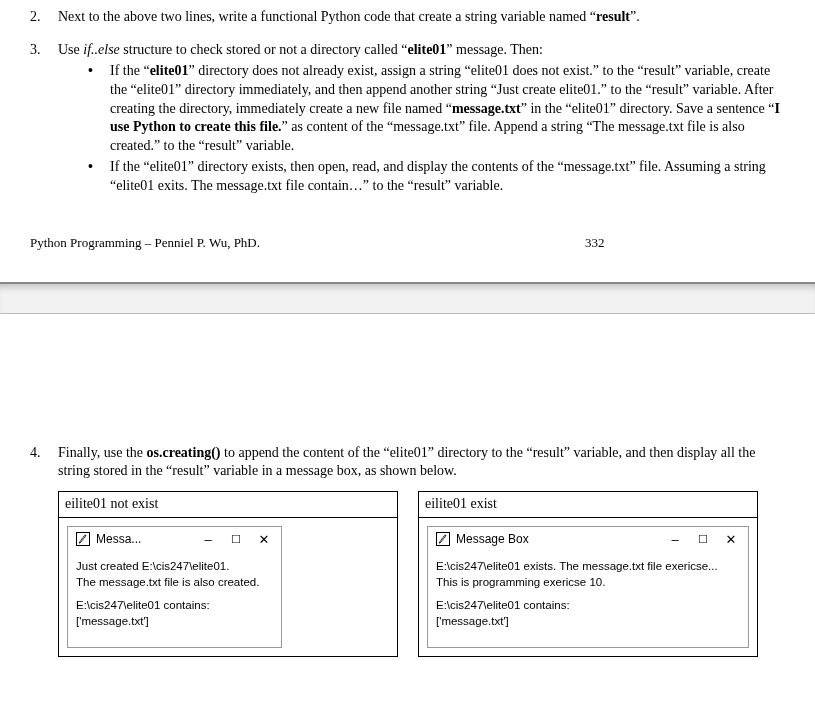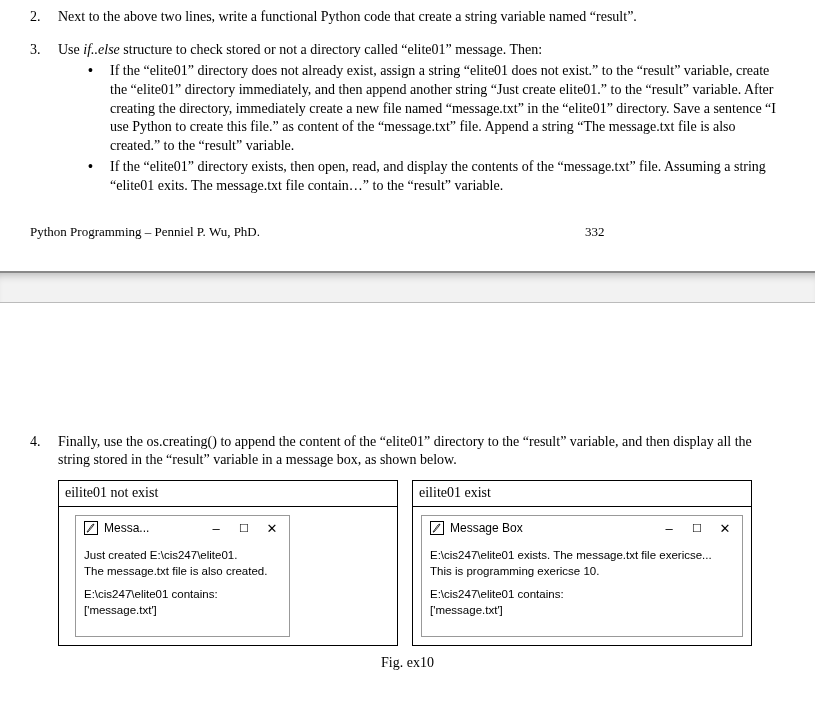--- a/index.html
+++ b/index.html
@@ -44,21 +44,21 @@
     .bmark {
       width: 22px;
       flex-shrink: 0;
       font-weight: bold;
     }
     .btext {
       flex: 1;
     }
     .footer-row {
       display: flex;
-      margin-top: 25px;
+      margin-top: 36px;
       font-size: 13px;
     }
     .footer-left {
       flex: 1;
     }
     .footer-page {
       width: 200px;
       text-align: left;
     }
     .page-gap {
@@ -72,21 +72,21 @@
     .page-bottom {
       padding: 130px 30px 20px 30px;
     }
     .q4 {
       display: flex;
     }
     .tables {
       display: flex;
       margin-top: 10px;
       margin-left: 28px;
-      gap: 14px;
+      gap: 20px;
     }
     .tbl {
       border: 1px solid #000;
       width: 340px;
       background: #fff;
     }
     .tbl-head {
       border-bottom: 1px solid #000;
       padding: 3px 6px;
       font-size: 14px;
@@ -143,28 +143,27 @@
       font-size: 11.5px;
       line-height: 1.35;
       color: #000;
     }
     .msg-block {
       margin-bottom: 8px;
     }
     .narrow-box {
       width: 215px;
       border: 1px solid #999;
-      margin-left: 8px;
     }
     .fig {
       text-align: center;
       margin-top: 8px;
       font-size: 14px;
     }
-    .b { font-weight: normal; }
+    .b { font-weight: bold; }
     .i { font-style: italic; margin-top: 48px; }
   </style>
 </head>
 <body>
 
 <div class="page-top">
   <div class="q2">
     <div class="q-num">2.</div>
     <div class="q-body">
       <span>Next to the above two lines, write a functional Python code that create a string variable named “</span><span class="b">result</span><span>”.</span>
@@ -269,14 +268,13 @@
               <div>E:\cis247\elite01 contains:</div>
               <div>['message.txt']</div>
             </div>
           </div>
         </div>
       </div>
     </div>
 
   </div>
 
-  <div class="fig">Fig. ex10</div>
 </div>
 
 </body></html>

